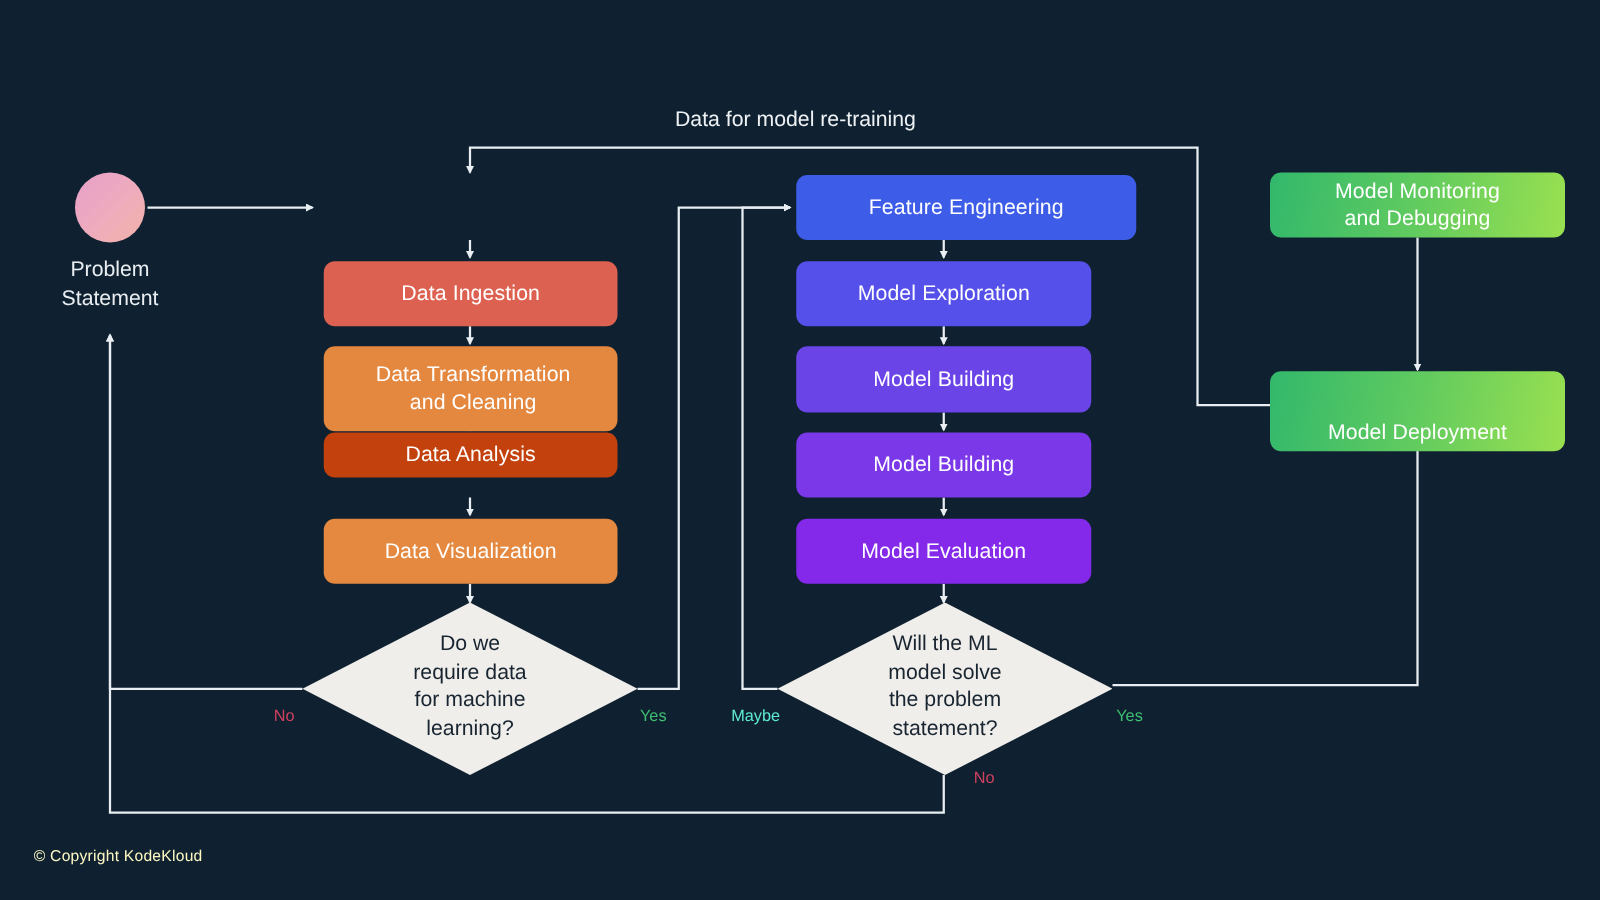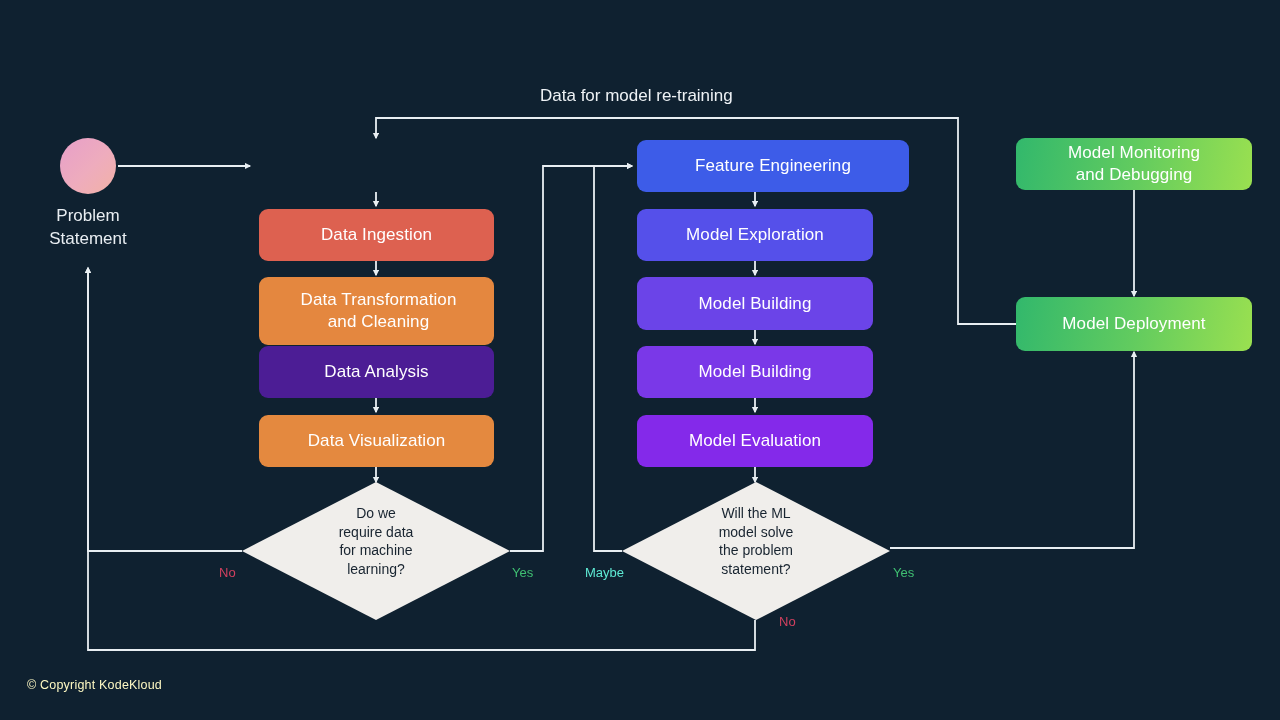--- a/index.html
+++ b/index.html
@@ -70,21 +70,21 @@
     height: 100%;
     background: #f0eeeb;
     clip-path: polygon(50% 0%, 100% 50%, 50% 100%, 0% 50%);
   }
   .diamond-text {
     position: absolute;
     left: 0;
     width: 100%;
     text-align: center;
     color: #182430;
-    font-size: 14px;
+    font-size: 17px;
     line-height: 1.33;
     z-index: 1;
   }
 
   
   .edge-label {
     position: absolute;
     font-size: 13px;
     z-index: 4;
     white-space: nowrap;
@@ -163,21 +163,21 @@
     <span>Data Ingestion</span>
   </div>
 
   <div class="node two-line" style="left:259px; top:277px; width:235px; height:68px; background:#e4873f;padding-left:12px;">
     <div>
       <div>Data Transformation</div>
       <div>and Cleaning</div>
     </div>
   </div>
 
-  <div class="node" style="left:259px; top:346px; width:235px; height:52px; background:#4c1d95;">
+  <div class="node" style="left:259px; top:346px; width:235px; height:36px; background:#c2410c;">
     <span>Data Analysis</span>
   </div>
 
   <div class="node" style="left:259px; top:415px; width:235px; height:52px; background:#e4893f;">
     <span>Data Visualization</span>
   </div>
 
   <div class="node" style="left:637px; top:140px; width:272px; height:52px; background:#3d5ce8;">
     <span>Feature Engineering</span>
   </div>
@@ -198,21 +198,21 @@
     <span>Model Evaluation</span>
   </div>
 
   <div class="node two-line" style="left:1016px; top:138px; width:236px; height:52px; background:linear-gradient(100deg,#32b86c 0%,#61cb5f 50%,#9ae050 100%);">
     <div>
       <div>Model Monitoring</div>
       <div>and Debugging</div>
     </div>
   </div>
 
-  <div class="node" style="left:1016px; top:297px; width:236px; height:54px; background:linear-gradient(100deg,#32b86c 0%,#61cb5f 50%,#9ae050 100%);">
+  <div class="node" style="left:1016px; top:297px; width:236px; height:64px; background:linear-gradient(100deg,#32b86c 0%,#61cb5f 50%,#9ae050 100%);align-items:flex-end;">
     <span>Model Deployment</span>
   </div>
 
   <div class="diamond-wrap" style="left:242px; top:482px; width:268px; height:138px;">
     <div class="diamond-shape"></div>
     <div class="diamond-text" style="top:22px;">
       <div>Do we</div>
       <div>require data</div>
       <div>for machine</div>
       <div>learning?</div>

